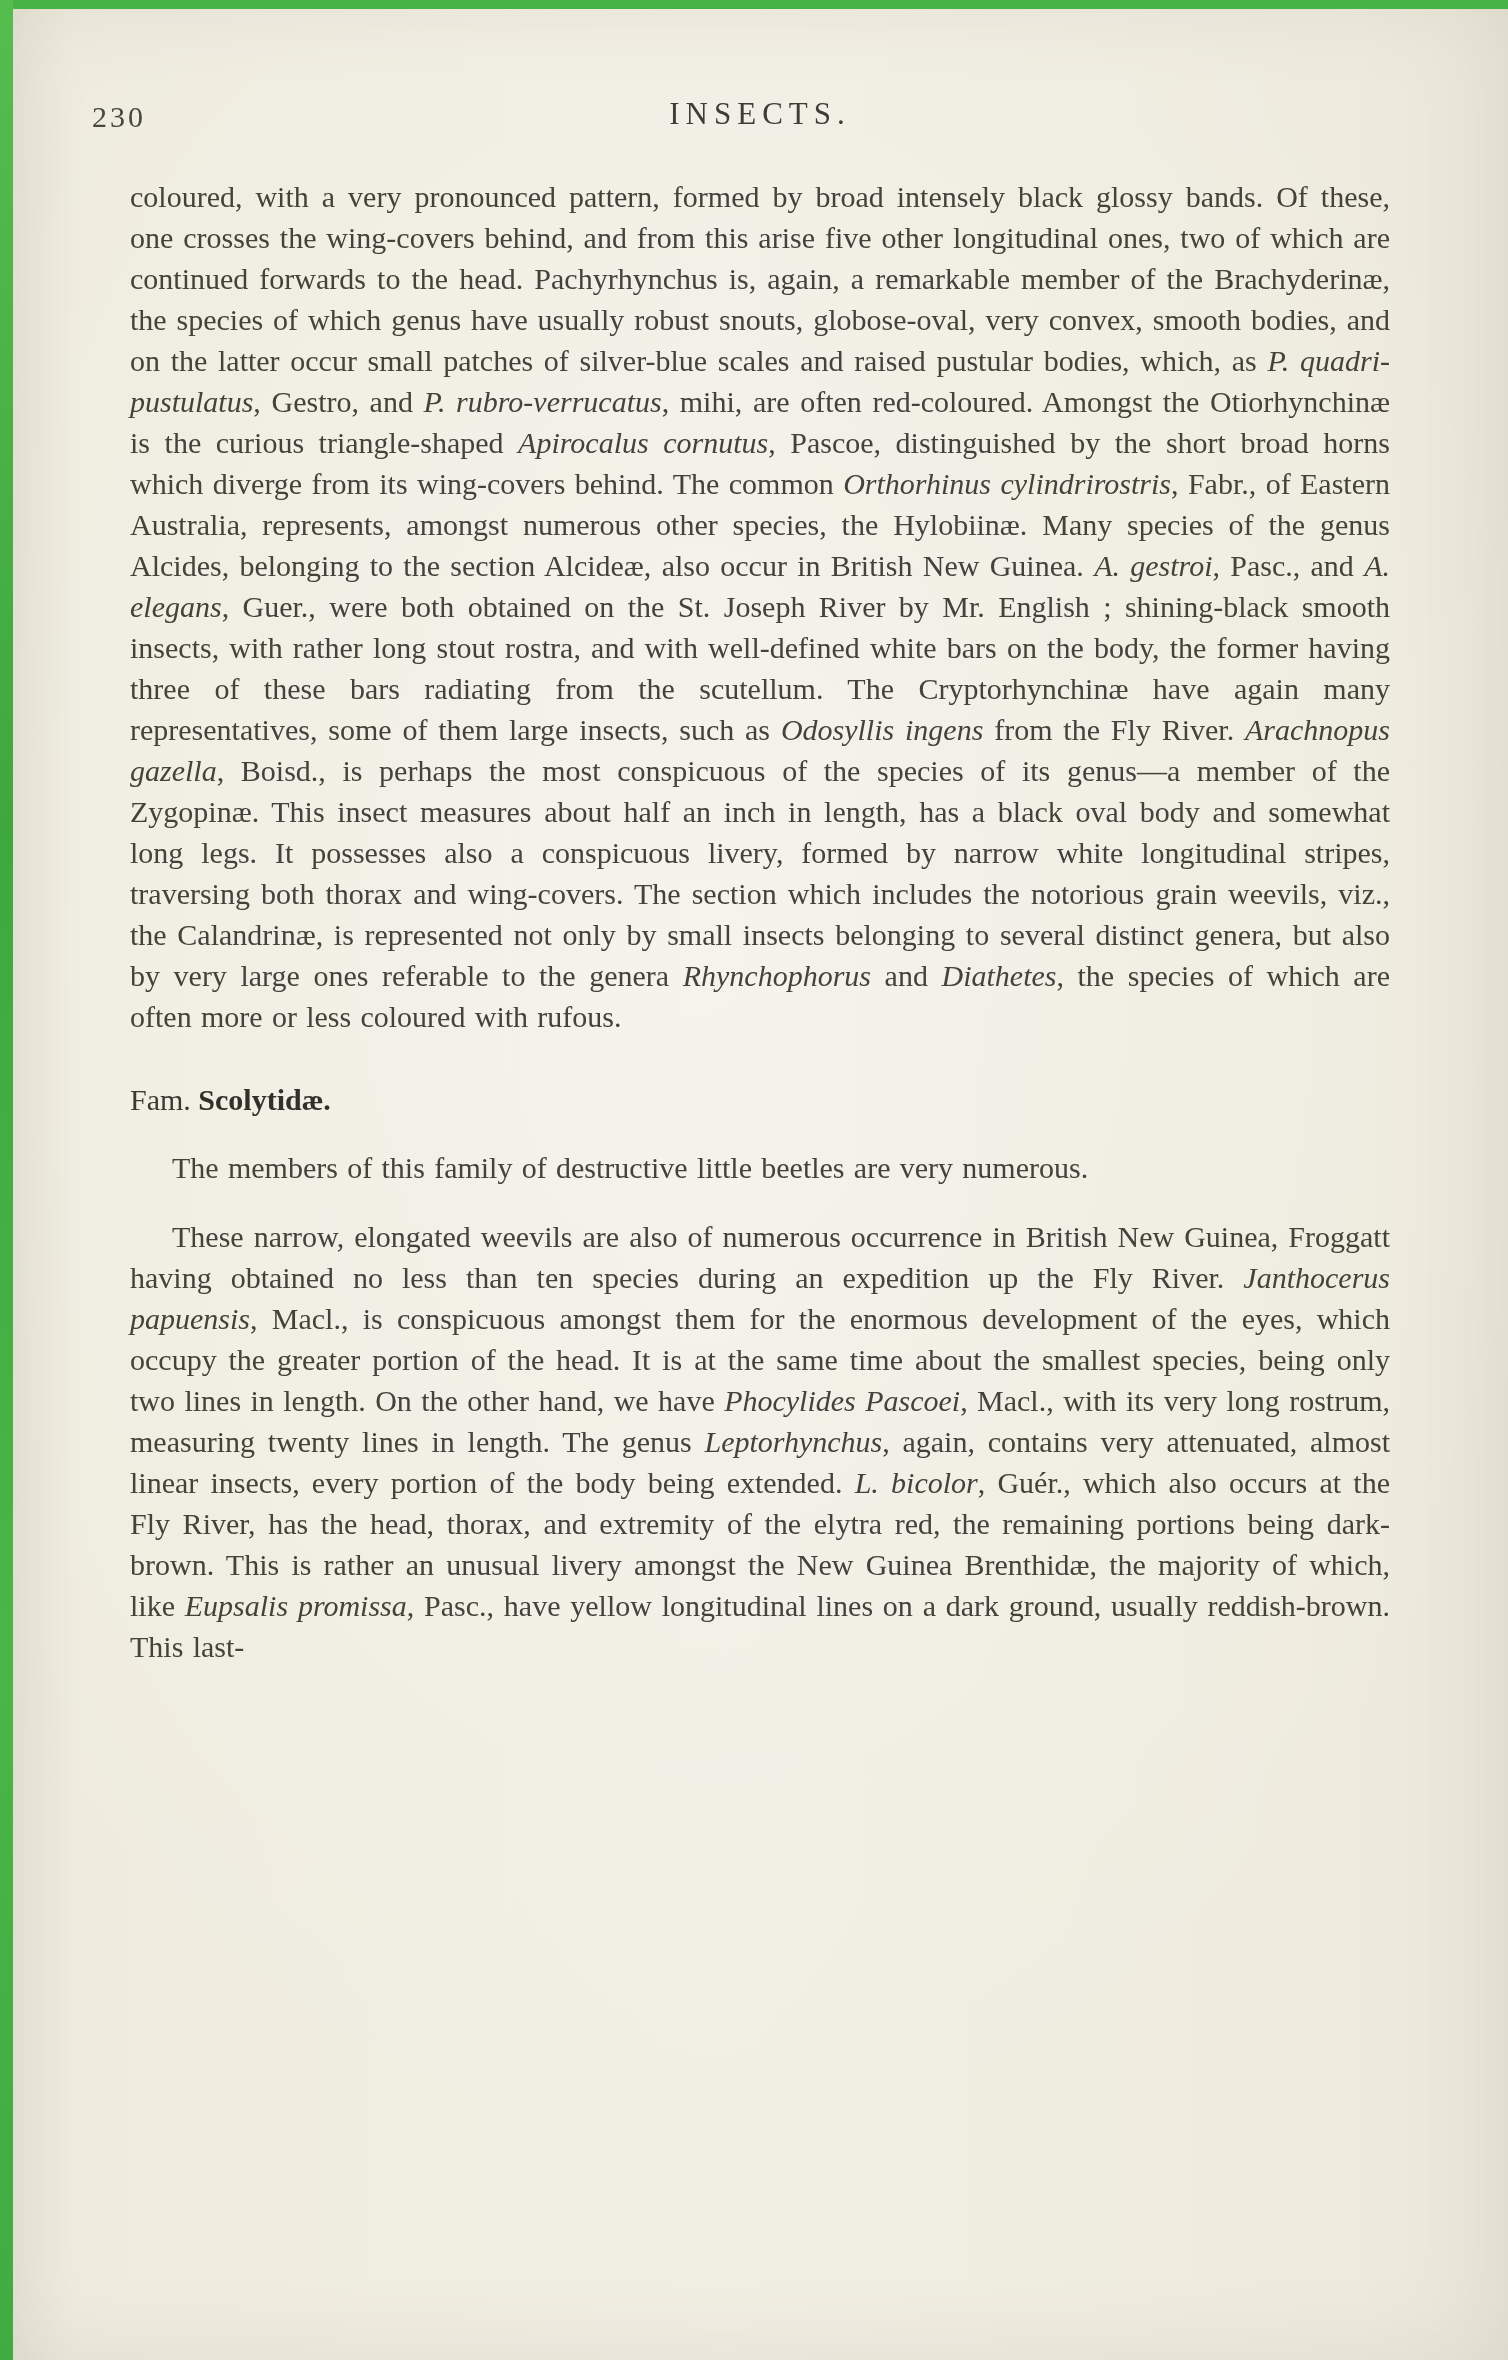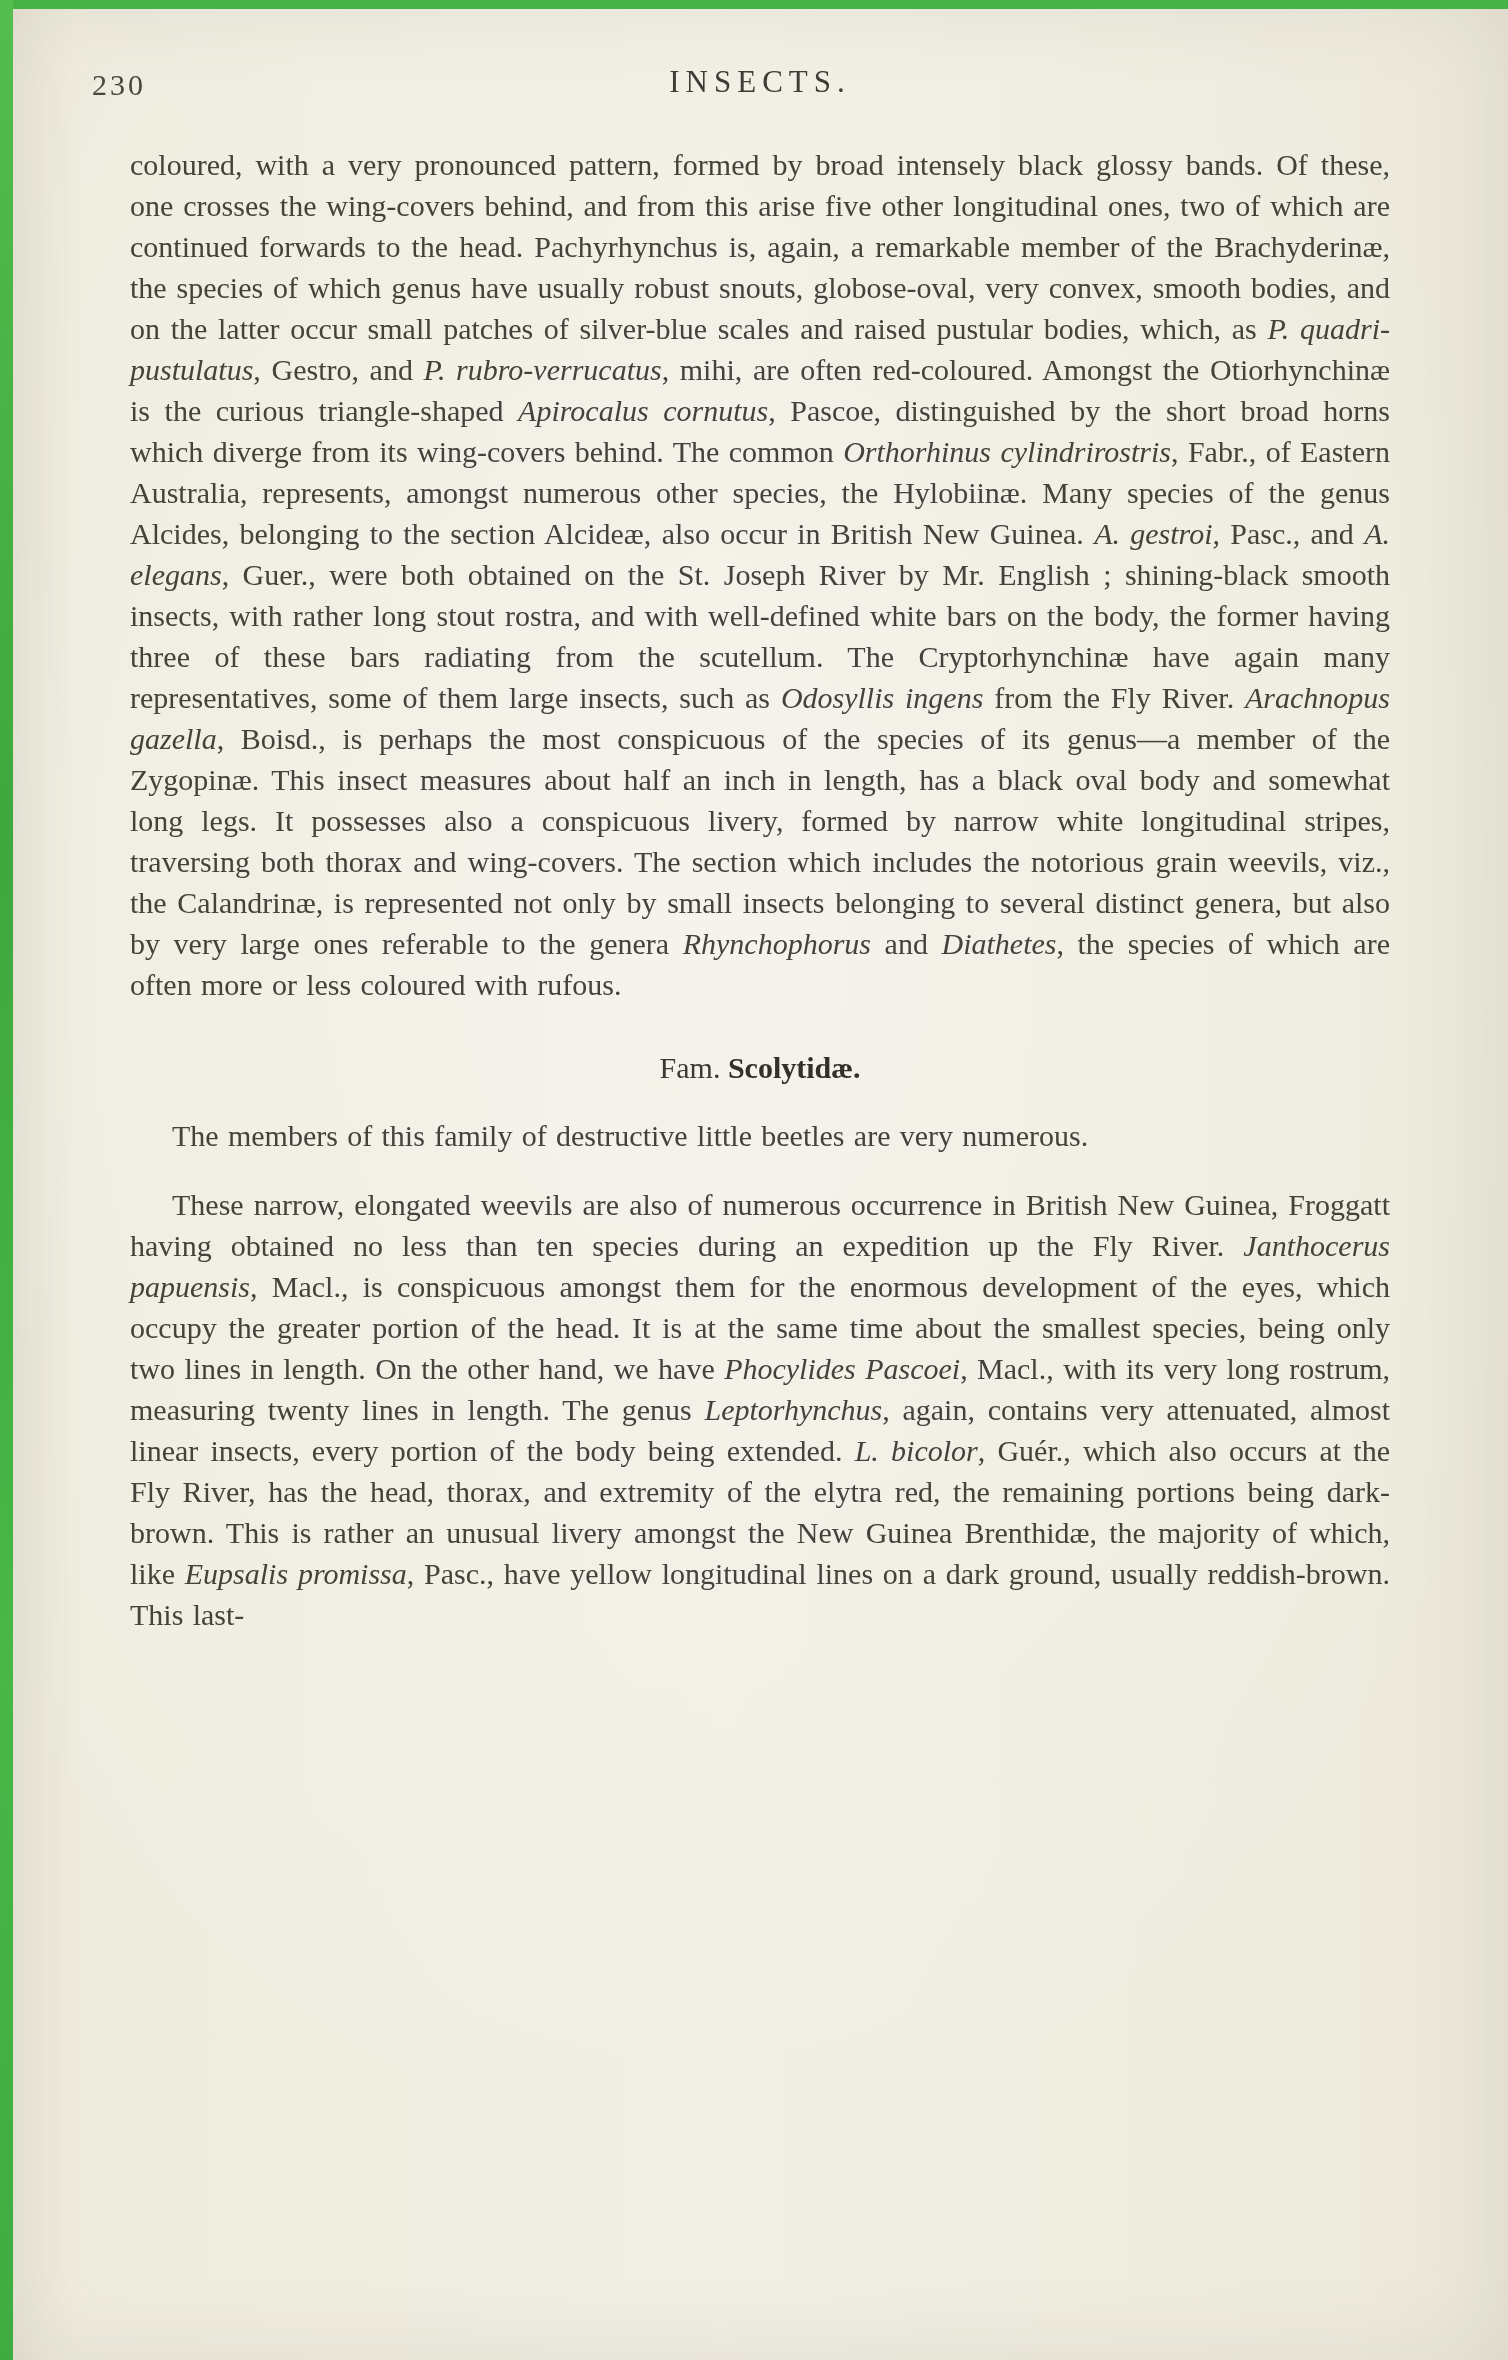--- a/index.html
+++ b/index.html
@@ -23,21 +23,21 @@
     position: absolute; top: 0; left: 0; right: 0; height: 9px;
     background: #47b347;
   }
   .edge-left {
     position: absolute; top: 0; left: 0; bottom: 0; width: 13px;
     background: linear-gradient(180deg, #55bd4e 0%, #3ea83e 35%, #49b647 70%, #40ab41 100%);
   }
   .page {
     position: absolute;
     top: 0; left: 0; right: 0; bottom: 0;
-    padding: 64px 118px 0 130px;
+    padding: 96px 118px 0 130px;
     color: #44413a;
   }
   .pagehead {
     position: relative;
     height: 46px;
     margin-bottom: 34px;
   }
   .pagenum {
     position: absolute;
     left: -38px;
@@ -57,21 +57,21 @@
     margin: 0;
     font-size: 30px;
     line-height: 41px;
     text-align: justify;
     word-spacing: 0.06em;
     color: #45423b;
   }
   #content p.paragraph.indent { text-indent: 42px; margin-top: 28px; }
   #content h3.heading {
     margin: 46px 0 30px 0;
-    text-align: center;
+    text-align: left;
     font-size: 30px;
     font-weight: normal;
     color: #3c3932;
   }
   #content .it { font-style: italic; }
   #content .bd { font-weight: bold; color: #33302a; }
 </style>
 </head>
 <body>
 

